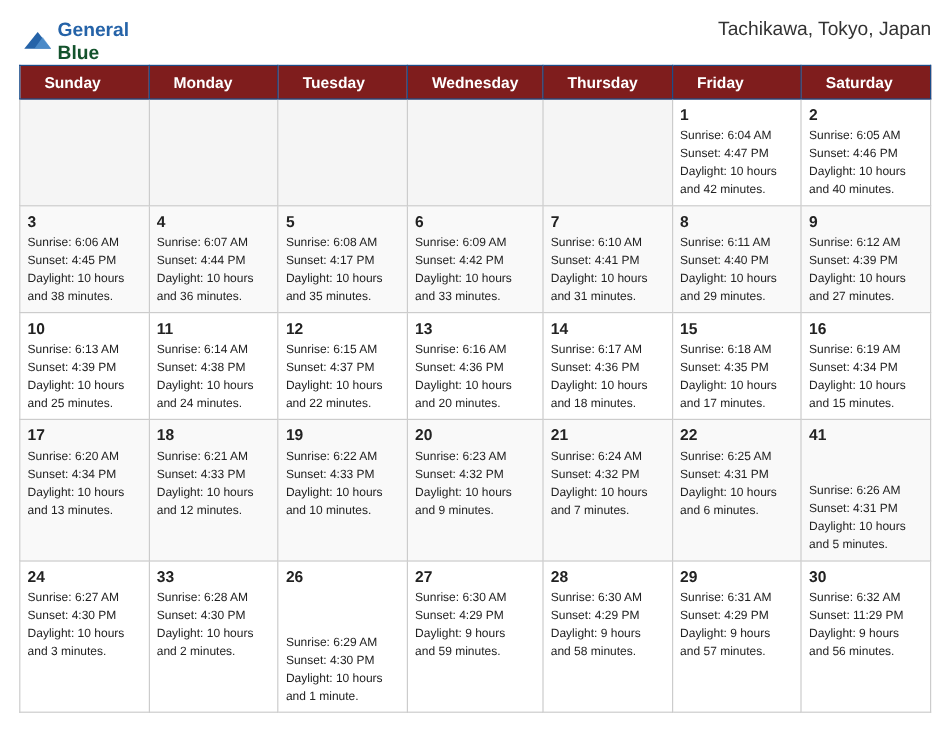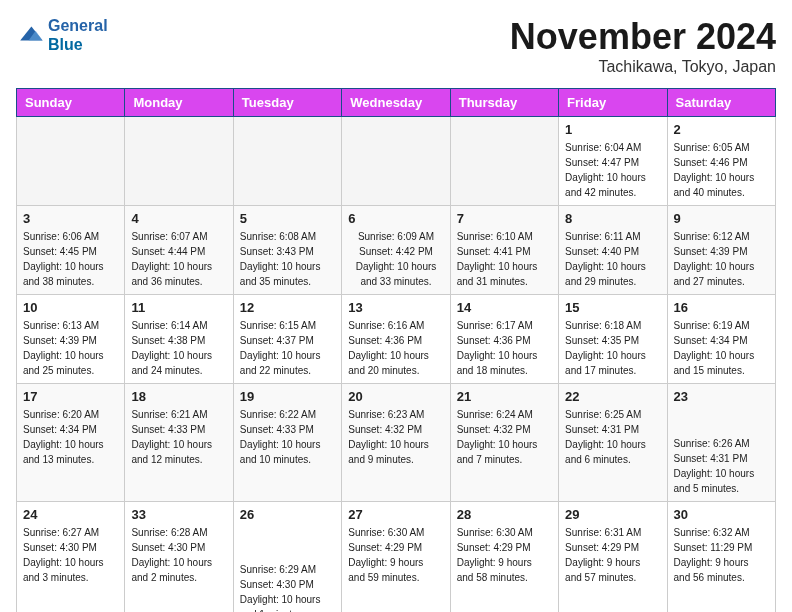--- a/index.html
+++ b/index.html
@@ -7,21 +7,20 @@
       font-family: Arial, sans-serif;
       background: #fff;
       width: 792px;
       min-height: 612px;
       padding: 16px;
     }
     .header {
       display: flex;
       align-items: flex-start;
       justify-content: space-between;
-      margin-bottom: 12px;
     }
     .logo {
       display: flex;
       align-items: center;
       gap: 4px;
     }
     .logo-icon {
       width: 28px;
       height: 28px;
     }
@@ -36,25 +35,25 @@
     .location {
       font-size: 16px;
       color: #333;
     }
     .calendar {
       width: 100%;
       border-collapse: collapse;
       border: 1px solid #ccc;
     }
     .calendar th {
-      background-color: #d946ef;
+      background-color: #7f1d1d;
       color: #fff;
       font-size: 13px;
       font-weight: bold;
-      padding: 6px 8px;
+      padding: 6px 20px;
       text-align: left;
       border: 1px solid #1a4d8a;
     }
     .calendar td {
       vertical-align: top;
       width: 108px;
       min-height: 90px;
       padding: 5px 6px;
       border: 1px solid #ccc;
       font-size: 10.5px;
@@ -85,25 +84,24 @@
 <div class="header">
   <div class="logo">
     <svg class="logo-icon" viewBox="0 0 40 40">
       <polygon points="22,8 38,28 6,28" fill="#2563a8"></polygon>
       <polygon points="28,14 38,28 18,28" fill="#5b9bd5" opacity="0.7"></polygon>
     </svg>
     <div>
       <div style="font-size:16px;font-weight:bold;color:#1a1a2e;line-height:1.2;">
         <span style="color:#2563a8;">General</span>
       </div>
-      <div style="font-size:16px;font-weight:bold;color:#0369a1;line-height:1.2;">Blue</div>
+      <div style="font-size:16px;font-weight:bold;color:#14532d;line-height:1.2;">Blue</div>
     </div>
   </div>
   <div class="title-block">
-    <div class="month-title">November 2024</div>
     <div class="location">Tachikawa, Tokyo, Japan</div>
   </div>
 </div>
 
 <table class="calendar">
   <thead>
     <tr>
     <th>Sunday</th>
         <th>Monday</th>
         <th>Tuesday</th>
@@ -146,27 +144,27 @@
         <td>
           <span class="day-number">4</span>
           <div class="day-info" style="white-space: pre-line;">Sunrise: 6:07 AM
 Sunset: 4:44 PM
 Daylight: 10 hours
 and 36 minutes.</div>
         </td>
         <td>
           <span class="day-number">5</span>
           <div class="day-info" style="white-space: pre-line;">Sunrise: 6:08 AM
-Sunset: 3:43 PM
+Sunset: 4:17 PM
 Daylight: 10 hours
 and 35 minutes.</div>
         </td>
         <td>
           <span class="day-number">6</span>
-          <div class="day-info" style="white-space: pre-line; text-align: center;">Sunrise: 6:09 AM
+          <div class="day-info" style="white-space: pre-line;">Sunrise: 6:09 AM
 Sunset: 4:42 PM
 Daylight: 10 hours
 and 33 minutes.</div>
         </td>
         <td>
           <span class="day-number">7</span>
           <div class="day-info" style="white-space: pre-line;">Sunrise: 6:10 AM
 Sunset: 4:41 PM
 Daylight: 10 hours
 and 31 minutes.</div>
@@ -274,21 +272,21 @@
 and 7 minutes.</div>
         </td>
         <td>
           <span class="day-number">22</span>
           <div class="day-info" style="white-space: pre-line;">Sunrise: 6:25 AM
 Sunset: 4:31 PM
 Daylight: 10 hours
 and 6 minutes.</div>
         </td>
         <td>
-          <span class="day-number">23</span>
+          <span class="day-number">41</span>
           <div class="day-info" style="white-space: pre-line; margin-top: 32px;">Sunrise: 6:26 AM
 Sunset: 4:31 PM
 Daylight: 10 hours
 and 5 minutes.</div>
         </td>
       </tr>
       <tr>
         <td>
           <span class="day-number">24</span>
           <div class="day-info" style="white-space: pre-line;">Sunrise: 6:27 AM

